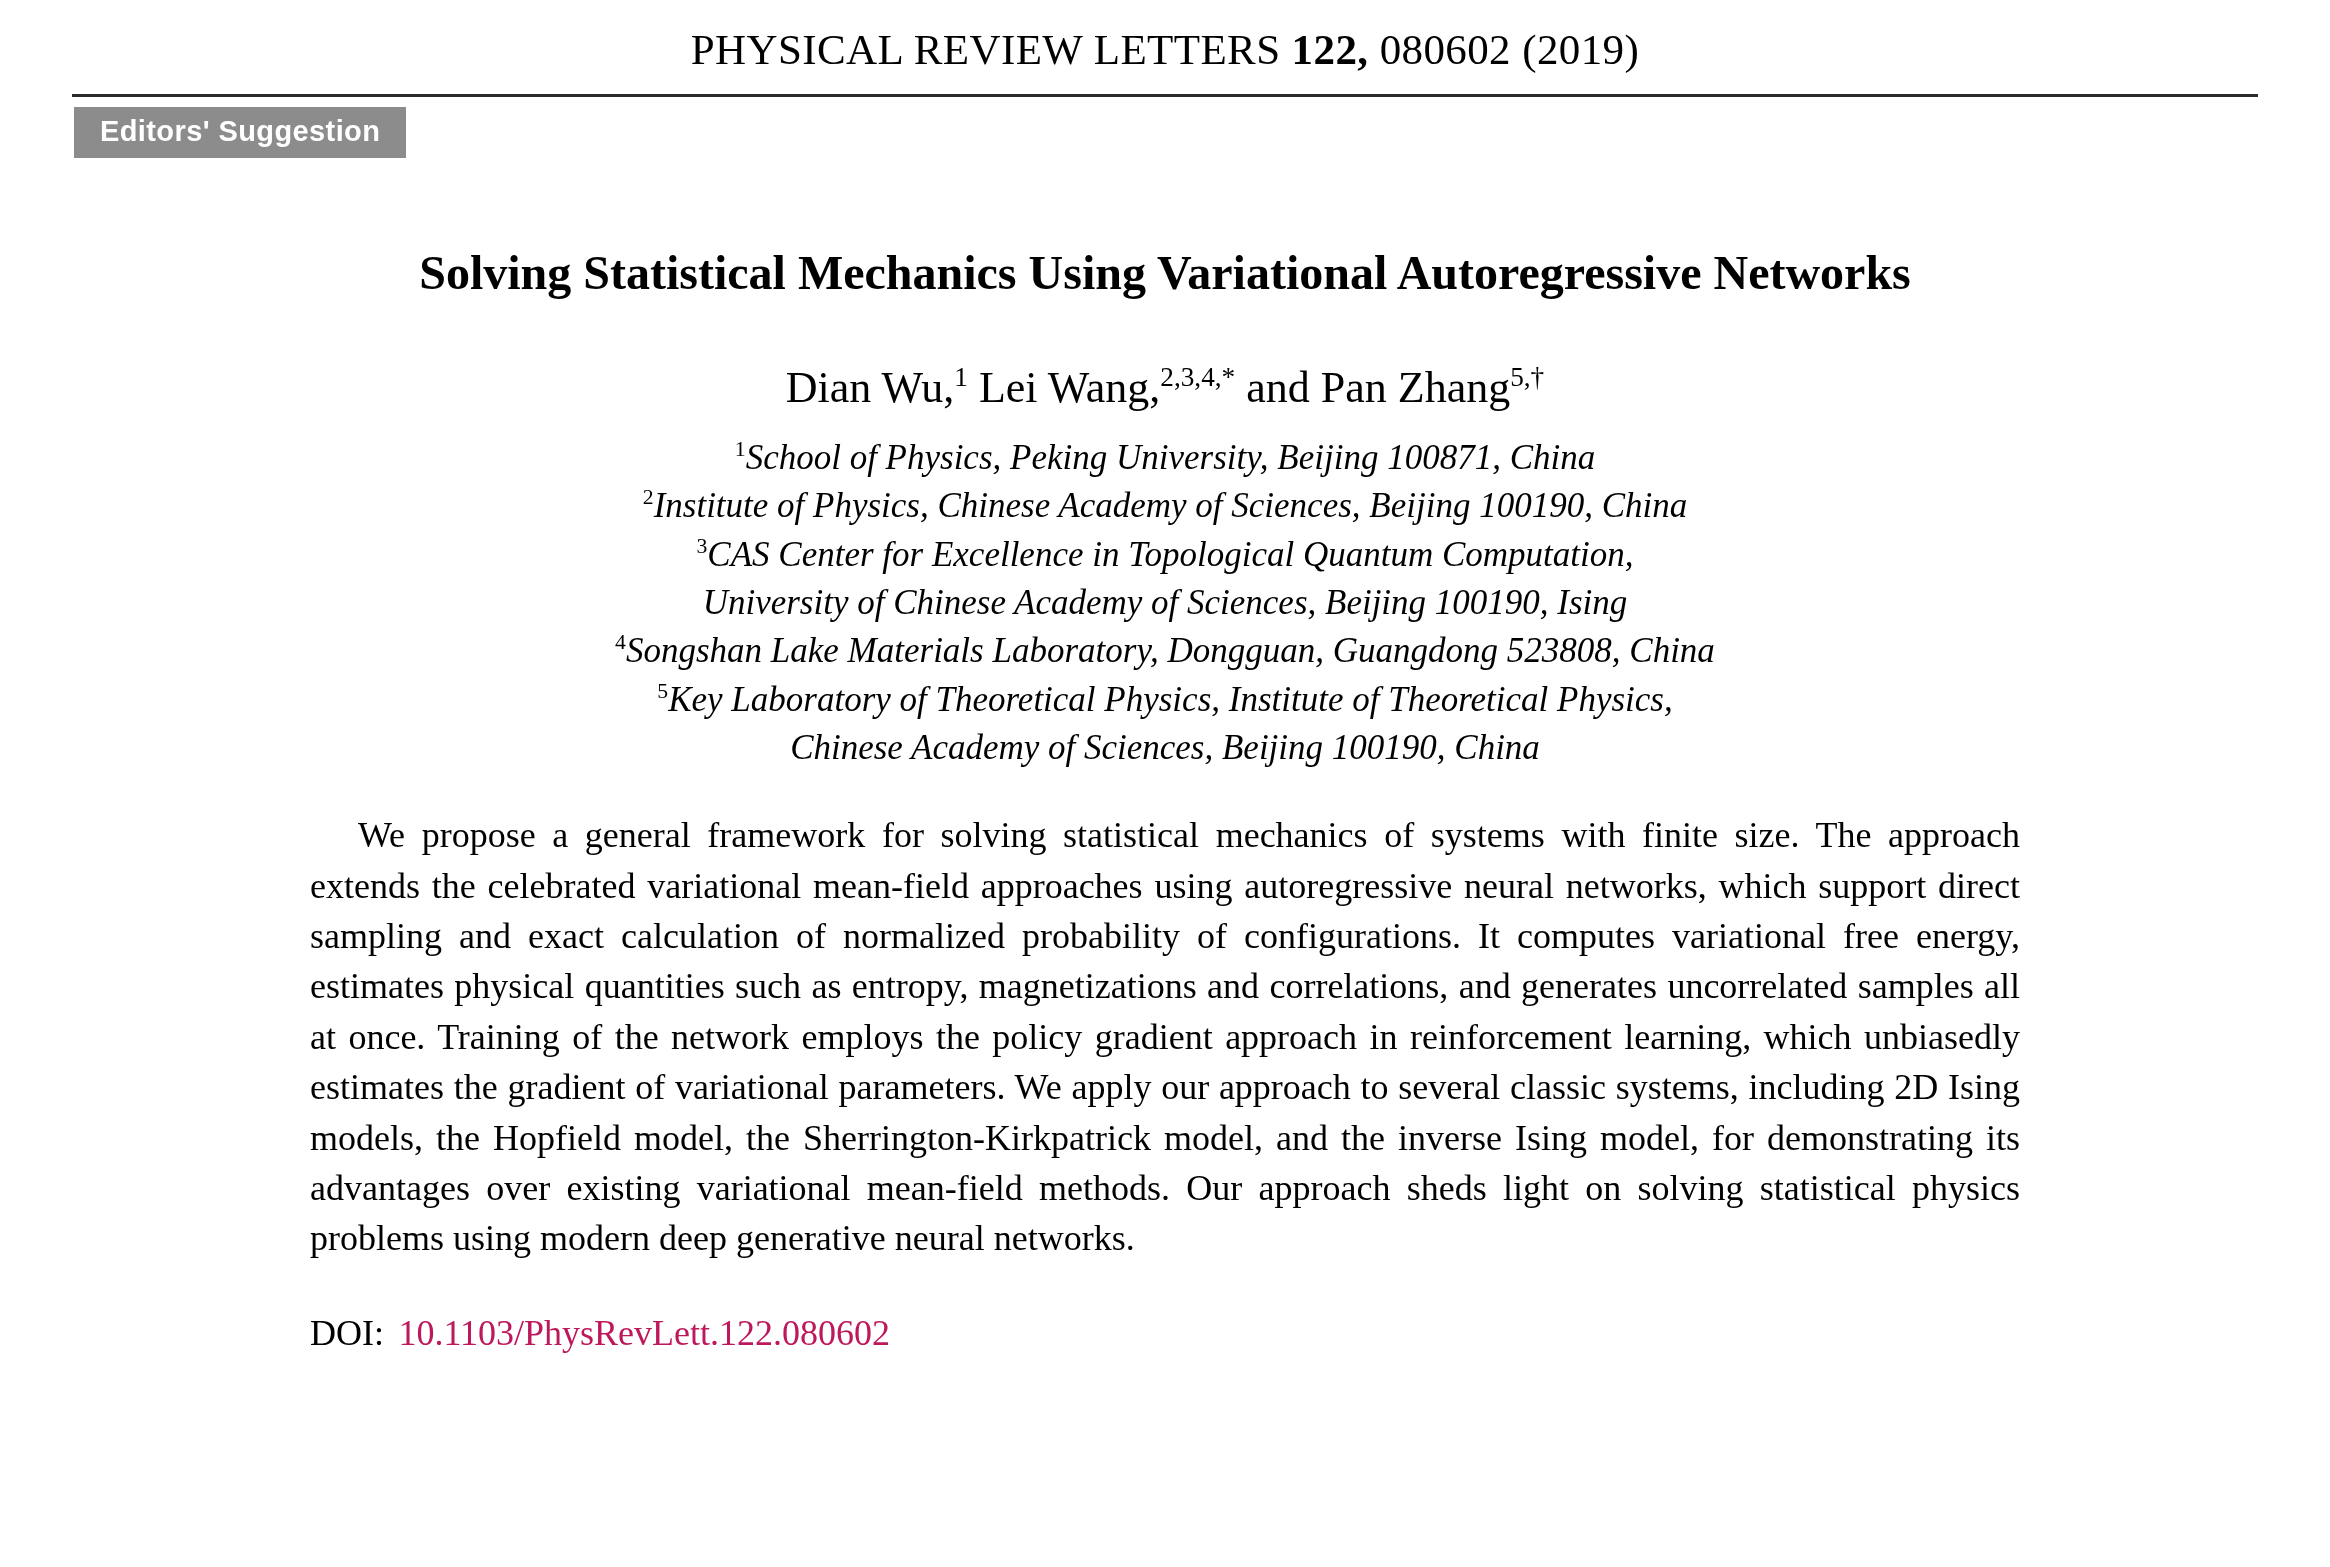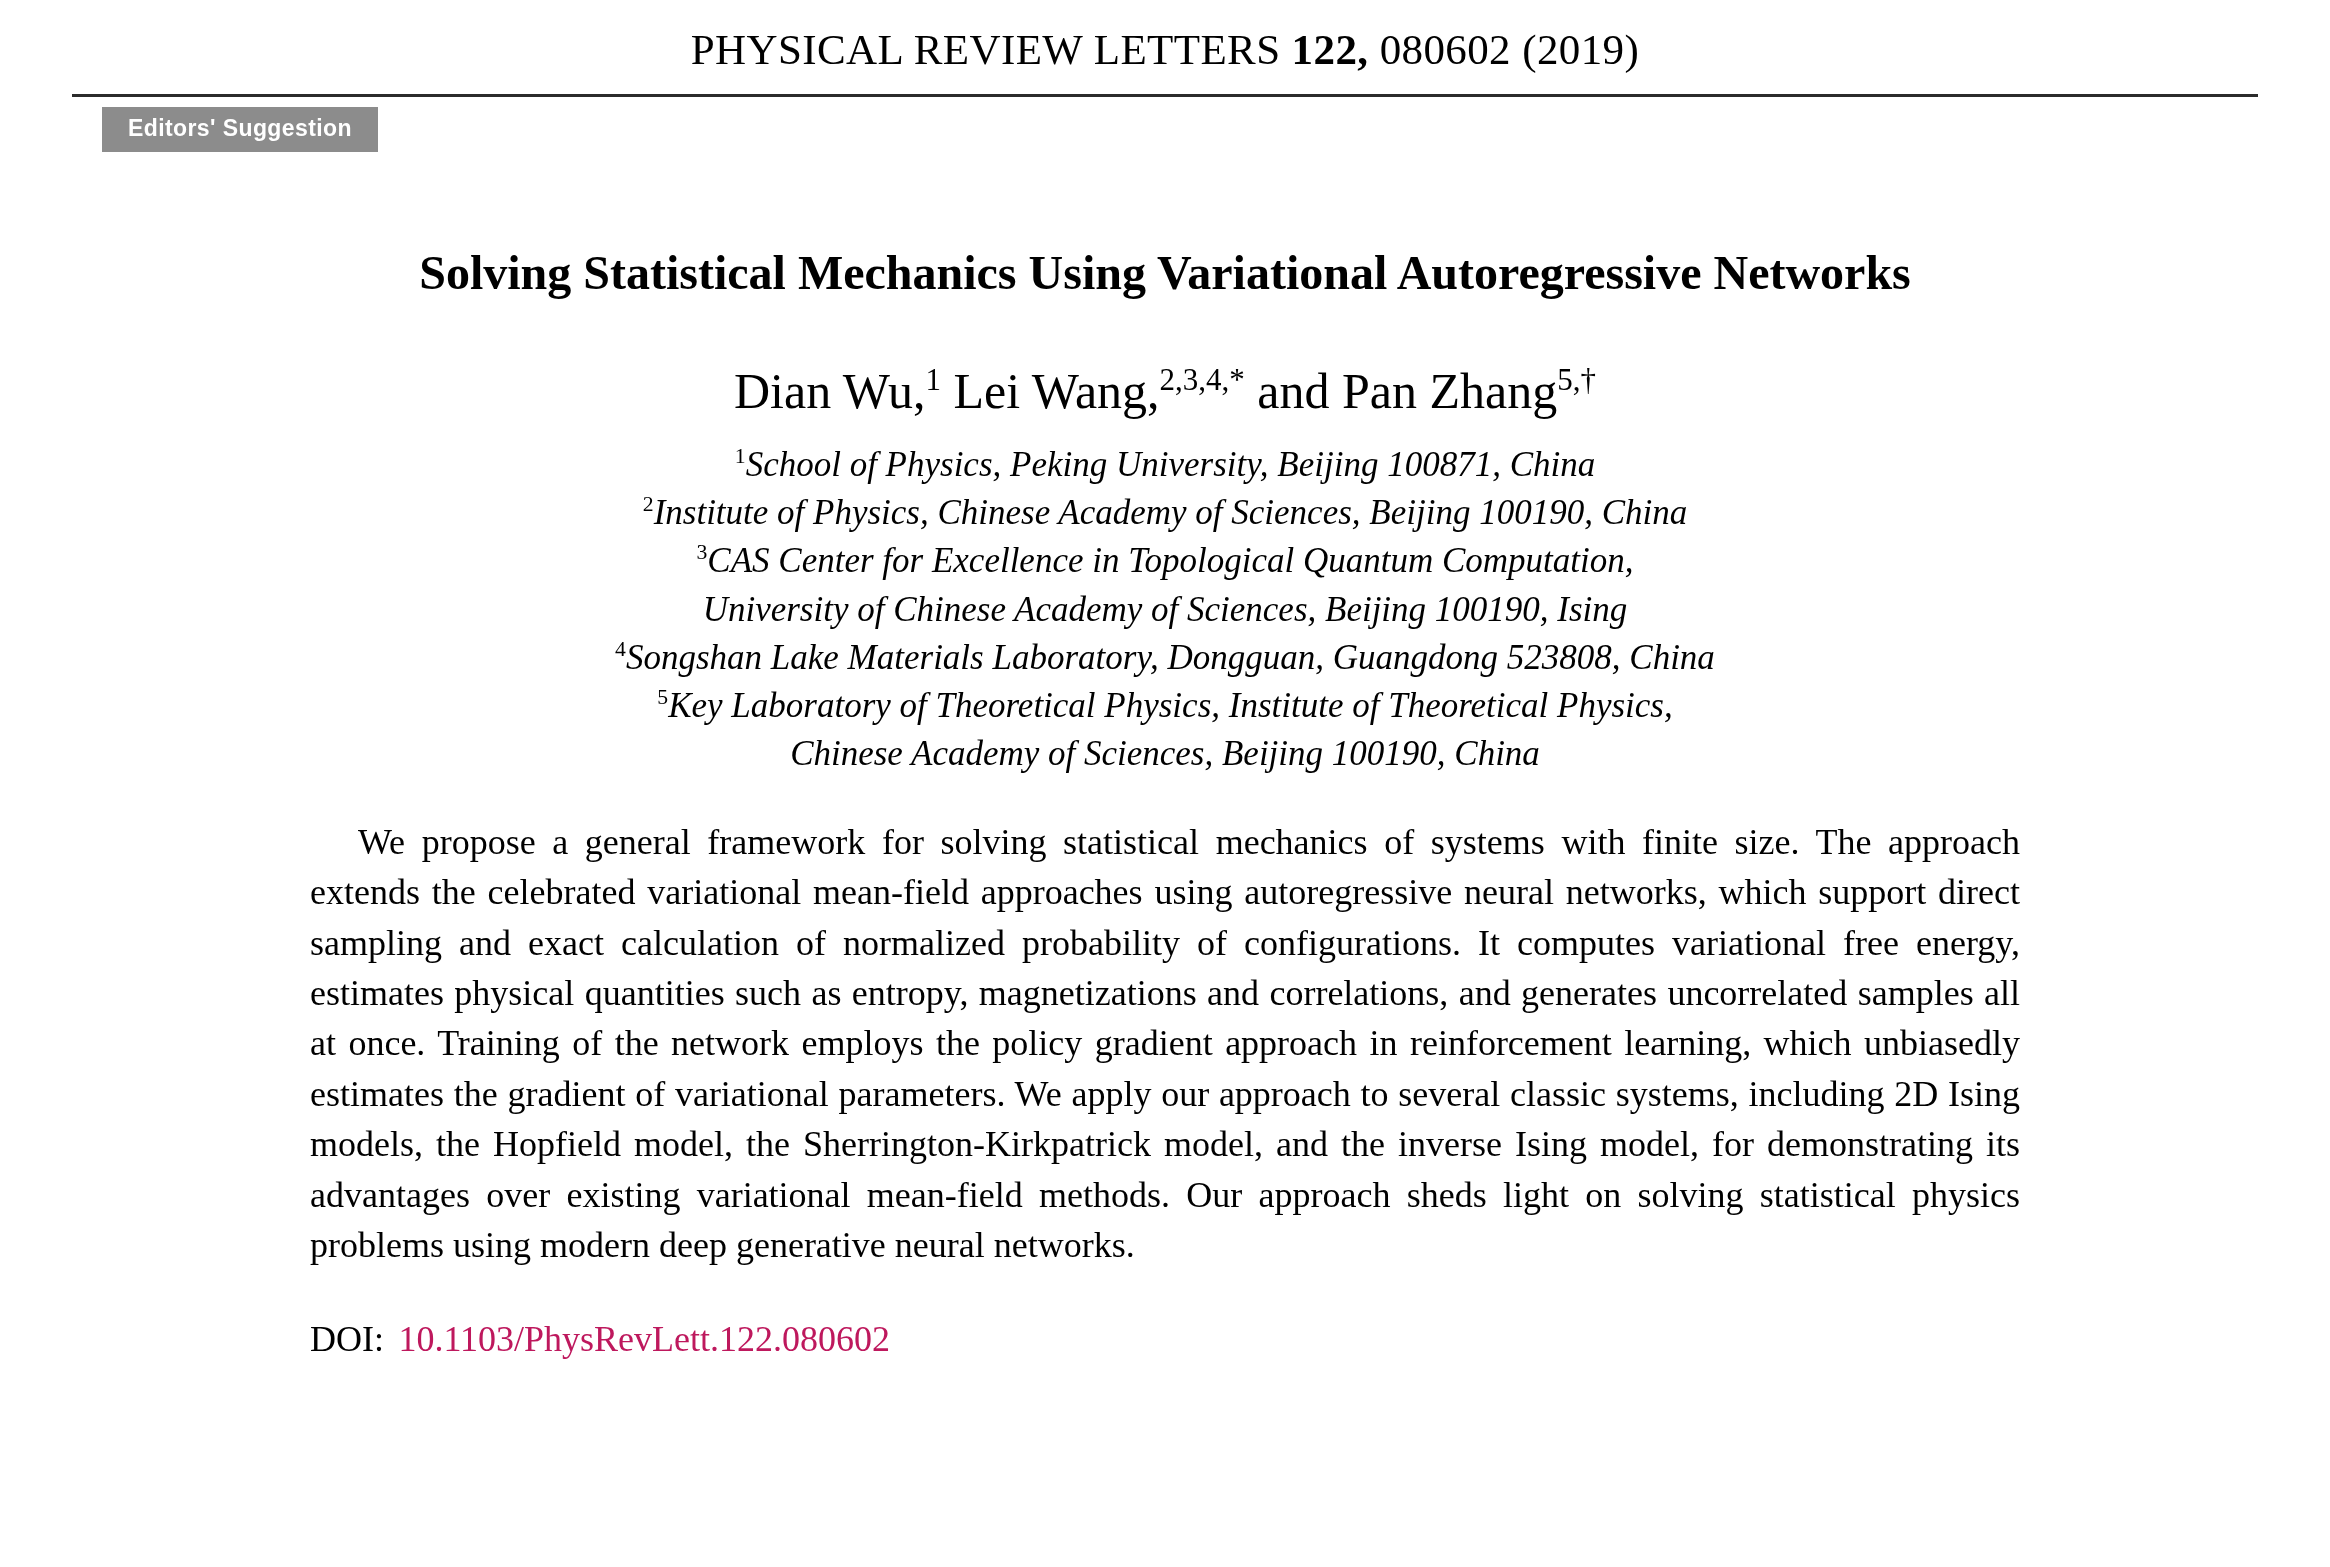--- a/index.html
+++ b/index.html
@@ -49,41 +49,40 @@
     height: 51px;
   }
   .editors-badge {
     position: absolute;
     left: 74px;
     top: 10px;
     background: #8c8c8c;
     color: #ffffff;
     font-family: "Liberation Sans", sans-serif;
     font-weight: bold;
-    font-size: 23px;
+    font-size: 29px;
     letter-spacing: 0.4px;
     padding: 8.7px 26px 10px 26px;
     white-space: nowrap;
-    margin-left: 28px;
   }
 
   
   .paper-title {
     text-align: center;
     font-size: 48px;
     font-weight: bold;
     margin-top: 97px;
     padding: 0 81px;
     line-height: 1.15;
   }
 
   
   .authors {
     text-align: center;
-    font-size: 50px;
+    font-size: 44px;
     margin-top: 64px;
     line-height: 1.1;
   }
   sup {
     font-size: 0.62em;
     vertical-align: super;
     line-height: 0;
   }
   .affils {
     text-align: center;

